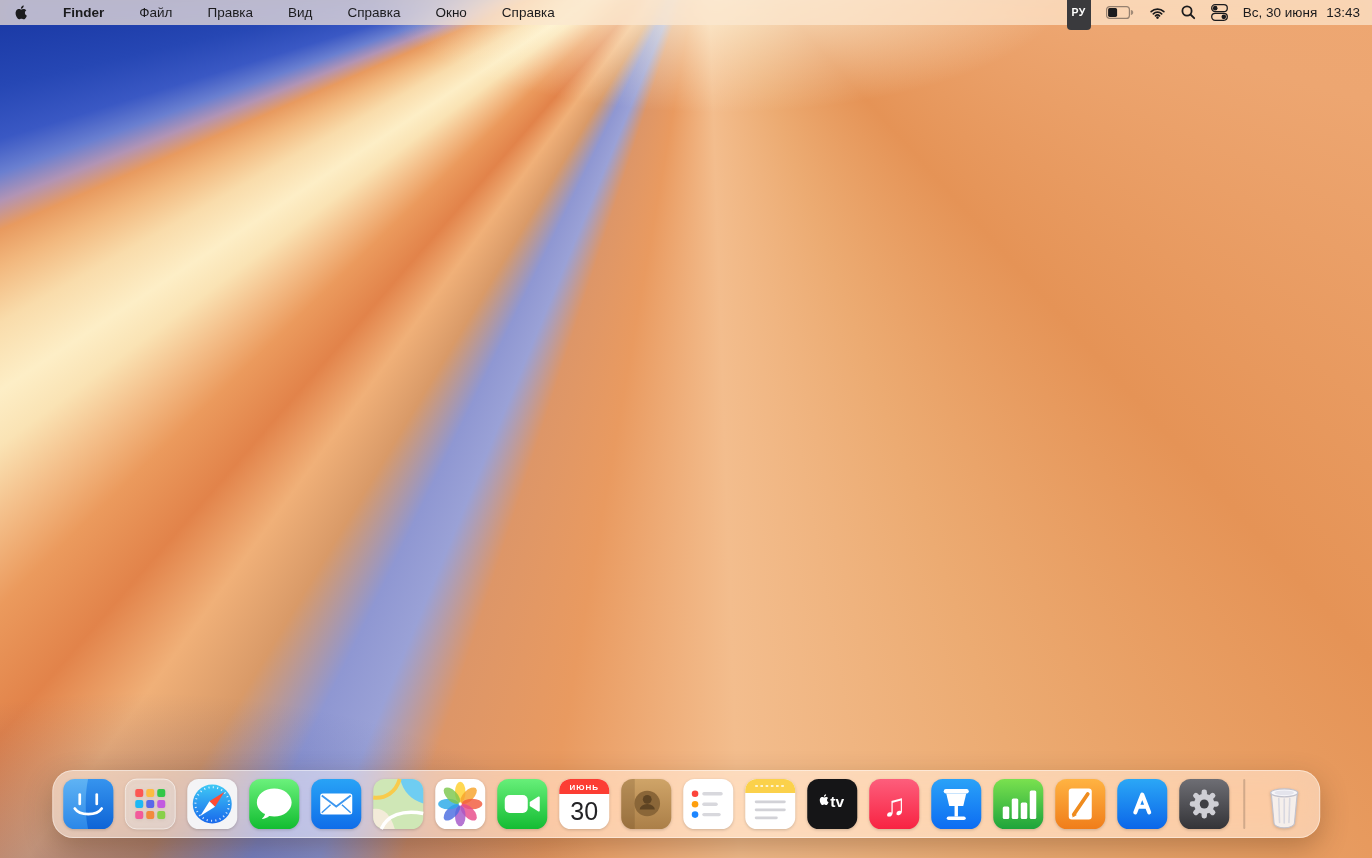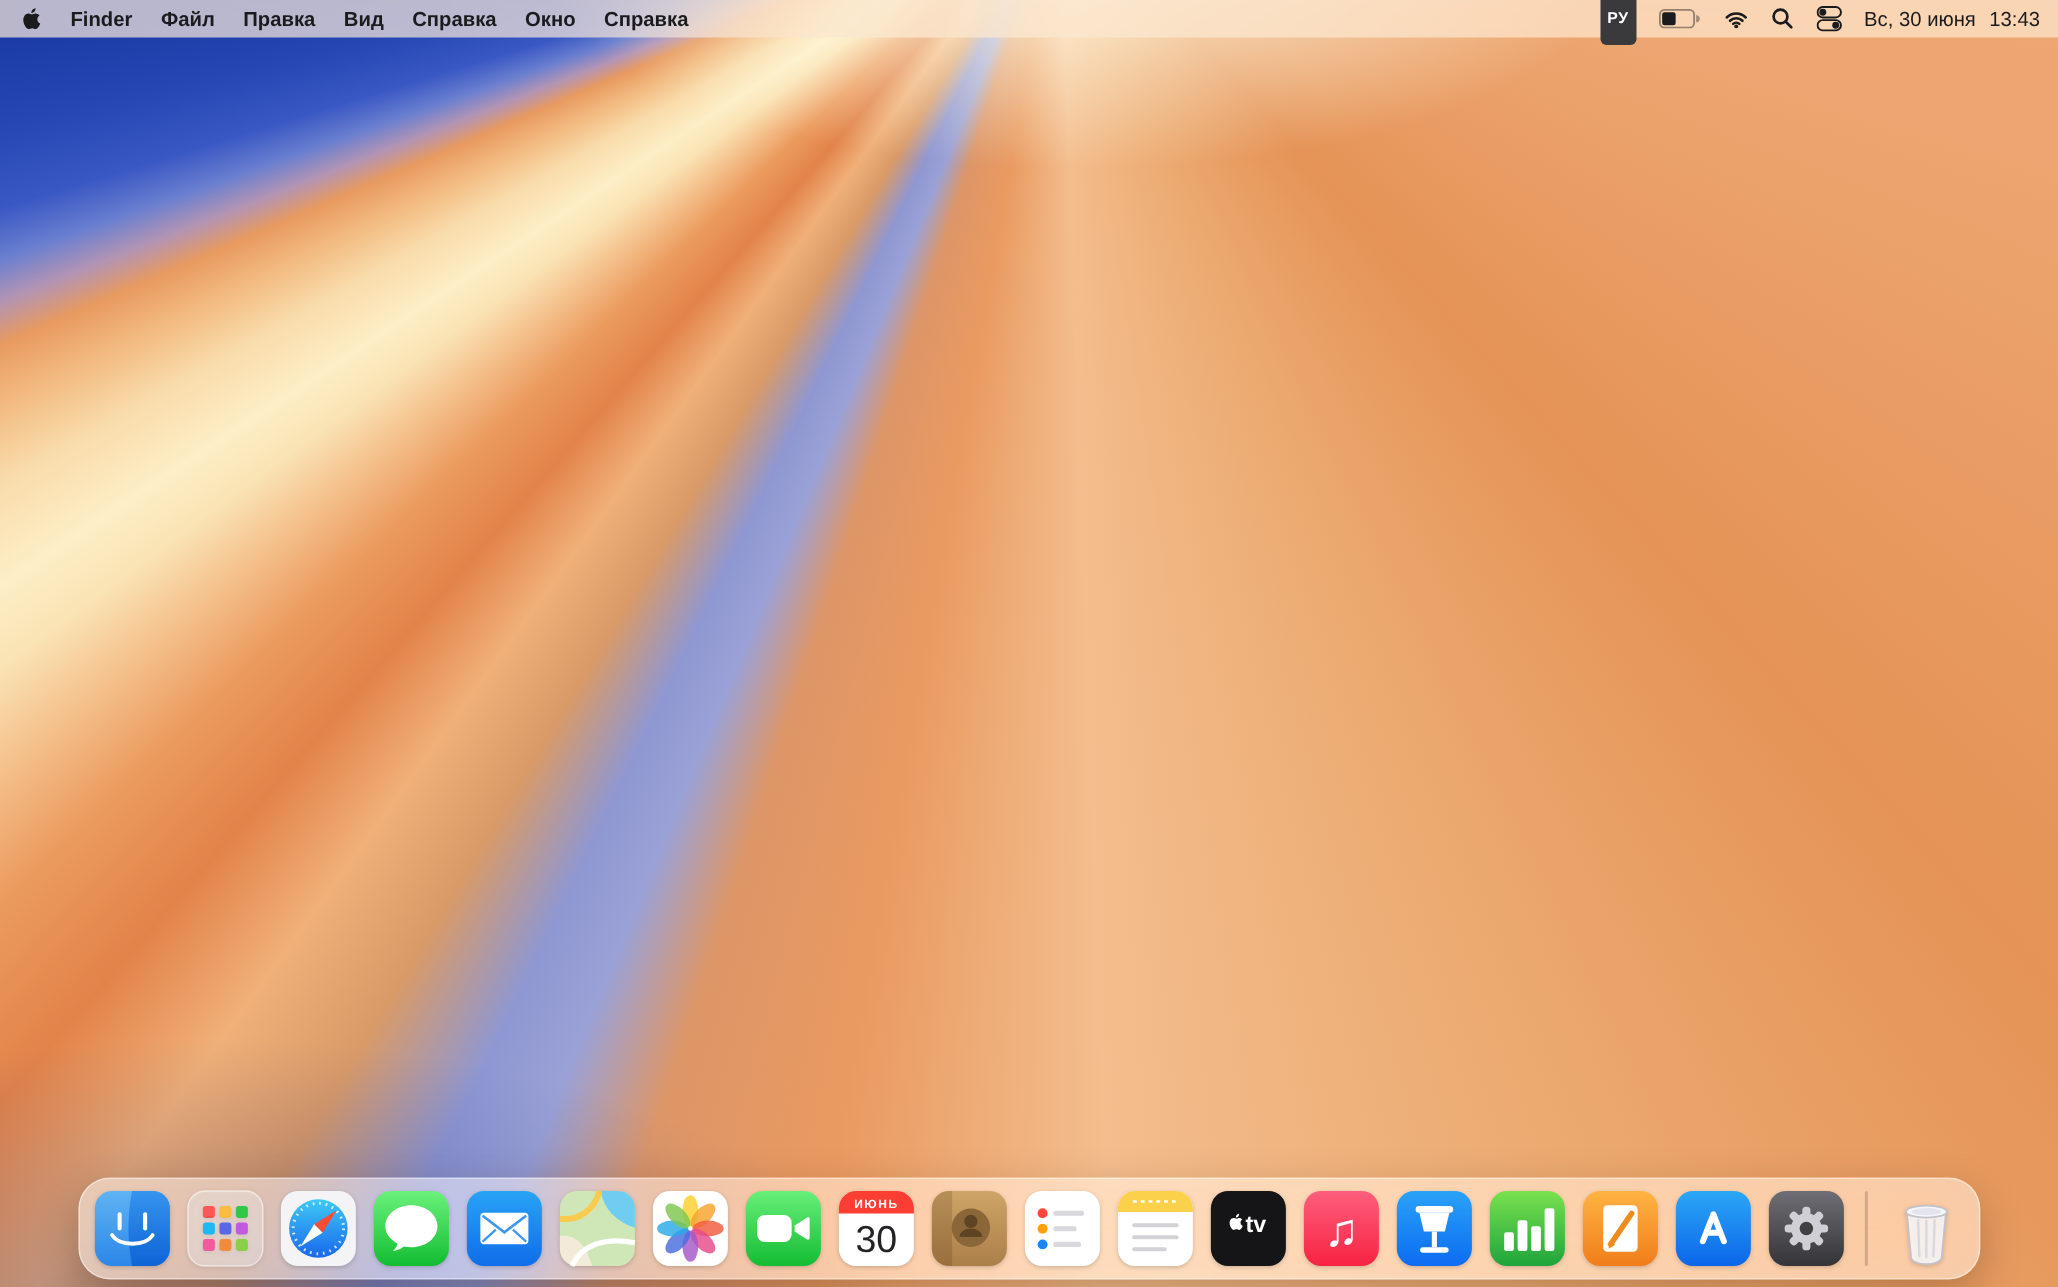--- a/index.html
+++ b/index.html
@@ -19,32 +19,32 @@
         #6a7fd0 190.5deg,#3a58c4 193deg,#2647b4 197deg,#1b3aa6 202deg,#1e40ad 208deg,
         #2c52c0 214deg,#3e63cc 220deg,#4468cc 227deg,#5d78d0 235deg,#8c92cf 245deg,
         #c09fb4 252deg,#e6a87e 258deg,#eeb286 263deg,#f2bd92 275deg,#f0ab77 360deg);}
 
   
   .menubar{position:absolute;top:0;left:0;right:0;height:25px;z-index:6;
     display:flex;align-items:center;justify-content:space-between;
     padding:0 12px 0 14px;box-sizing:border-box;
     background:rgba(250,231,211,.72);backdrop-filter:blur(14px) saturate(1.4);
     color:#1b1b1d;font-size:13.5px;}
-  .mb-left{display:flex;align-items:center;gap:19px;}
-  .mb-item{cursor:default;white-space:nowrap;font-weight:bold;}
+  .mb-left{display:flex;align-items:center;gap:35px;}
+  .mb-item{cursor:default;white-space:nowrap;}
   .appname{font-weight:bold;}
   .apple svg{display:block;}
   .mb-right{display:flex;align-items:center;gap:15px;}
   .mb-icon svg{display:block;}
   .lang-badge{background:#3a3a3d;color:#fff;font-size:10.5px;font-weight:bold;
     padding:12px 5px;border-radius:4px;letter-spacing:.4px;line-height:1.1;}
   .clock{display:flex;gap:9px;white-space:nowrap;}
 
   
-  .dock{position:absolute;left:50%;bottom:5px;transform:translateX(-50%);z-index:5;
+  .dock{position:absolute;left:50%;bottom:20px;transform:translateX(-50%);z-index:5;
     display:flex;align-items:center;gap:10px;padding:7px 9px;
     background:rgba(255,252,248,.5);border:1px solid rgba(255,255,255,.45);
     border-radius:21px;box-shadow:0 10px 28px rgba(70,35,10,.3);
     backdrop-filter:blur(24px) saturate(1.3);}
   .dock-item{width:52px;height:52px;flex:0 0 auto;}
   .dock-item svg{width:52px;height:52px;display:block;
     filter:drop-shadow(0 1px 1.5px rgba(0,0,0,.18));}
   .dock-sep{width:1.5px;height:50px;background:rgba(60,50,45,.22);margin:0 3px;border-radius:1px;}
   svg text{font-family:"Liberation Sans",sans-serif;}
 </style>

